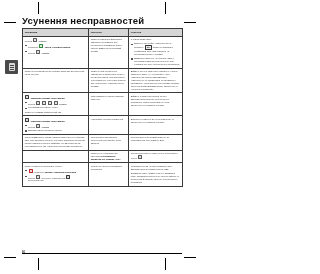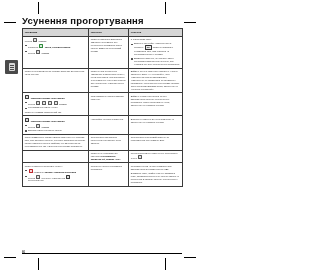--- a/index.html
+++ b/index.html
@@ -79,21 +79,21 @@
   <div class="cm h" style="left:184px;top:22px;"></div>
   <div class="cm v" style="left:38px;top:258px;"></div>
   <div class="cm h" style="left:4px;top:257px;"></div>
   <div class="cm v" style="left:165px;top:258px;"></div>
   <div class="cm h" style="left:184px;top:257px;"></div>
 
   <div class="side-tab">
     <span class="glyph"></span>
   </div>
 
-  <div class="title">Усунення прогортування</div>
+  <div class="title">Усунення несправностей</div>
 
   <table class="tbl">
     <colgroup>
         <col class="c1">
         <col class="c2">
         <col class="c3">
       </colgroup>
     <thead>
       <tr>
         <th>Проблема</th>

